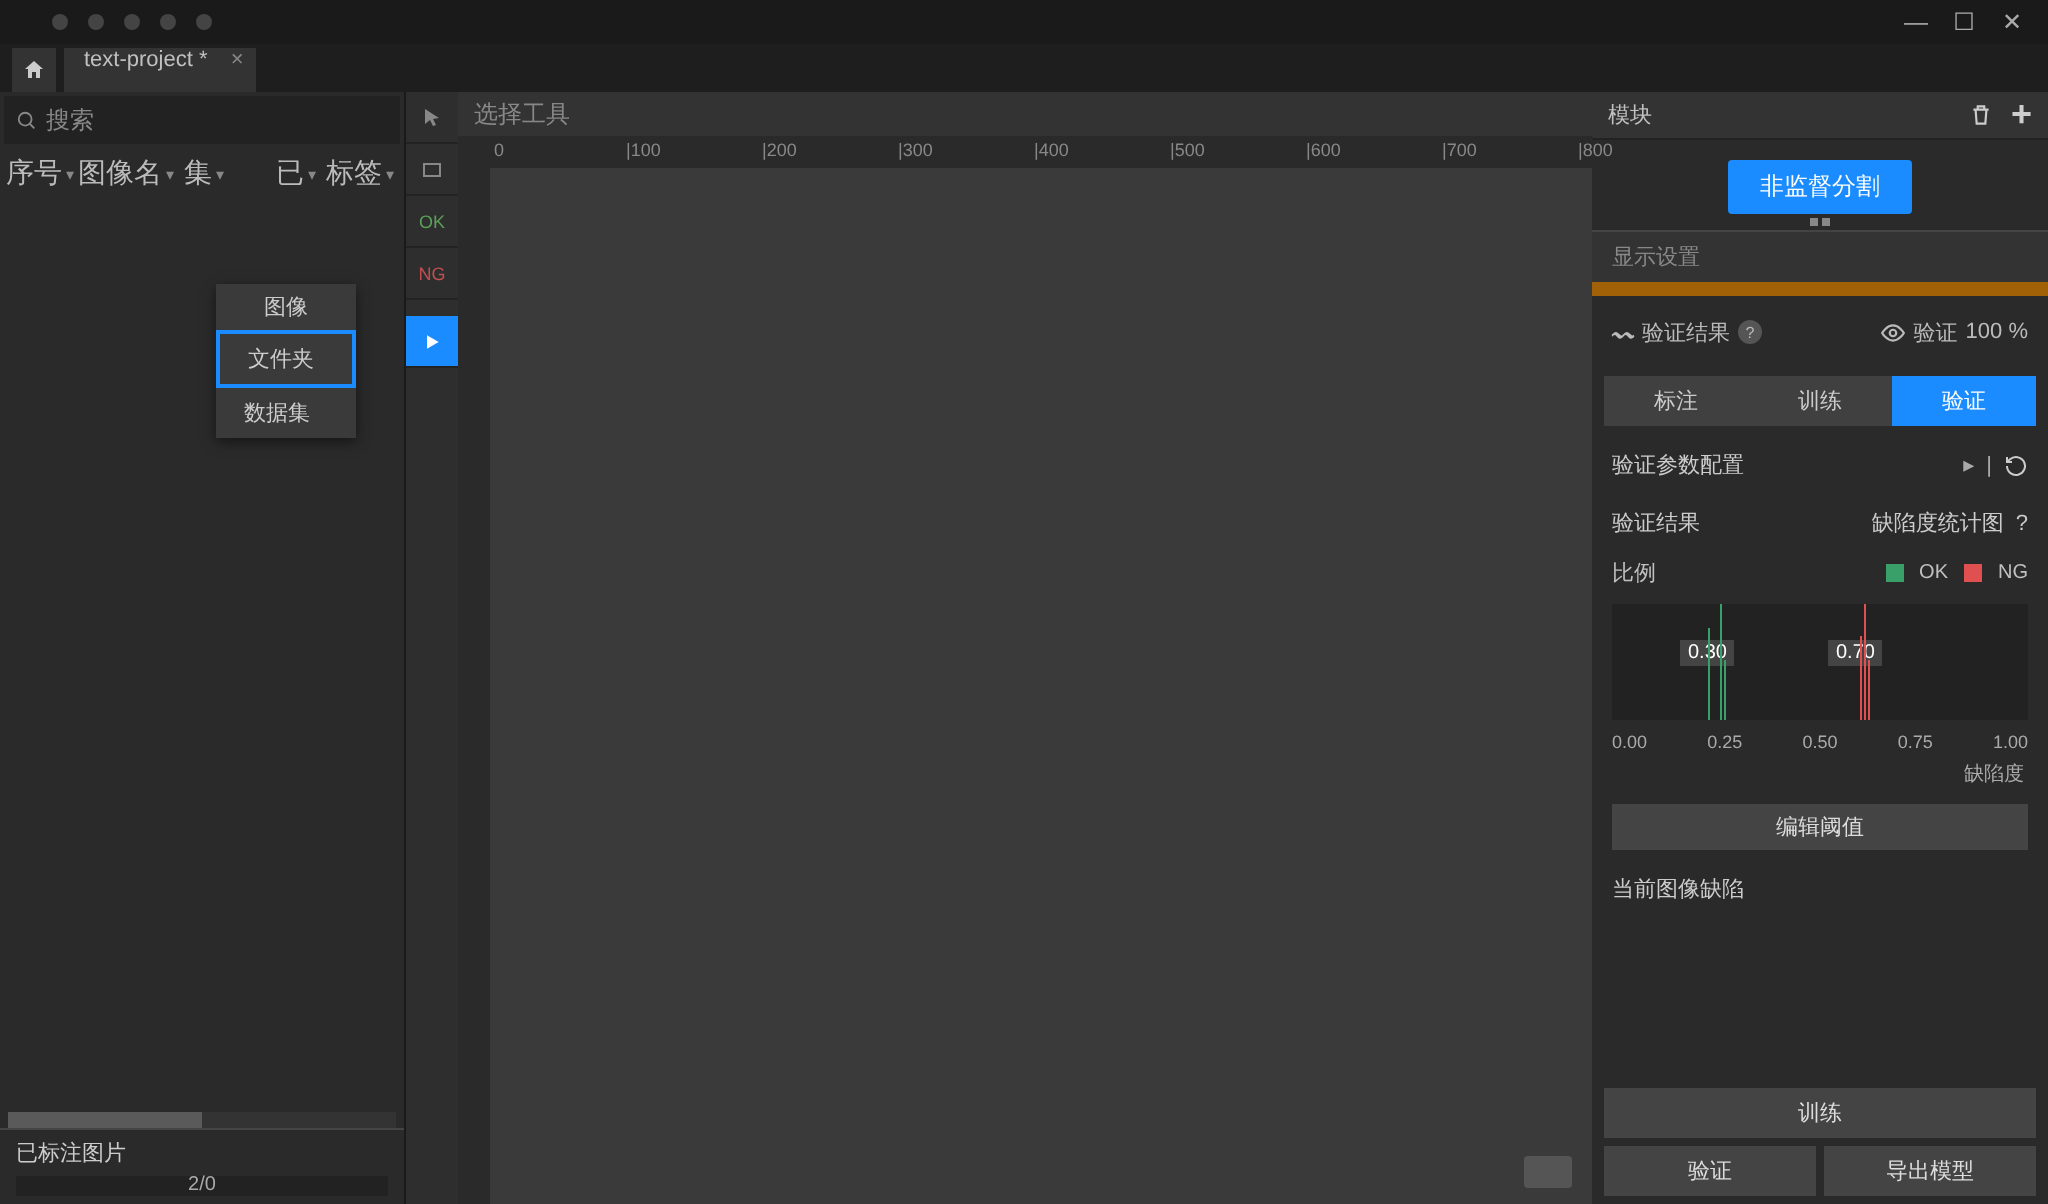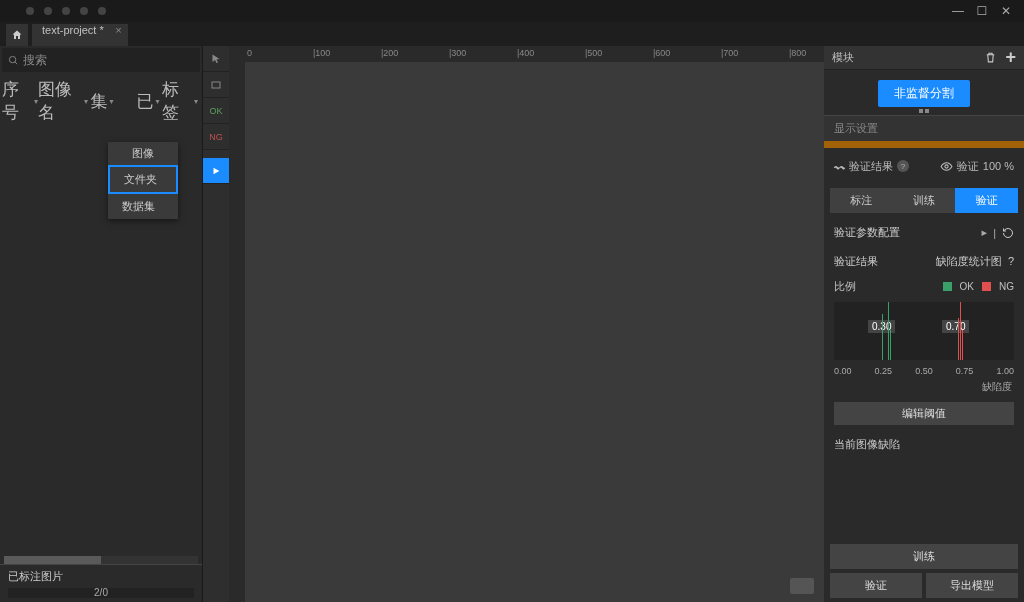--- a/index.html
+++ b/index.html
@@ -21,21 +21,21 @@
 
 .main { display:flex; height:556px; }
 
 
 .left { width:203px; background:#2a2a2a; display:flex; flex-direction:column; border-right:1px solid #1a1a1a; }
 .search { height:24px; background:#222; margin:2px; display:flex; align-items:center; padding:0 6px; color:#888; }
 .search svg { margin-right:4px; }
 .import-row { display:flex; align-items:center; margin:4px 2px 0; gap:3px; }
 .import-btn { flex:1; height:22px; background:#333; border:2px solid #e6951a; display:flex; align-items:center; justify-content:center; font-size:11px; color:#ddd; }
 .iconbtn { width:22px; height:22px; background:#333; display:flex; align-items:center; justify-content:center; color:#888; }
-.col-headers { display:flex; padding:4px 2px; font-size:17px; color:#bbb; }
+.col-headers { display:flex; padding:4px 2px; font-size:14px; color:#bbb; }
 .col-headers > span { display:flex; align-items:center; justify-content:center; }
 .col-headers > span.drop::after { content:"▾"; font-size:8px; margin-left:2px; color:#888; }
 .dropdown { position:absolute; left:108px; top:142px; background:#3a3a3a; box-shadow:0 2px 6px rgba(0,0,0,.5); font-size:11px; z-index:20; }
 .dropdown .dd-head { padding:4px 24px; color:#ccc; }
 .dropdown .dd-item { padding:5px 14px; color:#ccc; }
 .dropdown .dd-item.sel { border:2px solid #1a8cff; }
 .left-body { flex:1; position:relative; }
 .left-scroll { position:absolute; bottom:0; left:4px; right:4px; height:8px; background:#333; }
 .left-scroll-thumb { width:50%; height:100%; background:#5a5a5a; }
 .labeled-section { border-top:1px solid #444; padding:4px 8px; }
@@ -54,21 +54,21 @@
 
 .canvas-wrap { flex:1; background:#303030; display:flex; flex-direction:column; }
 .canvas-top { height:22px; background:#333; display:flex; align-items:center; padding:0 8px; font-size:12px; color:#888; }
 .ruler-h { height:16px; background:#2a2a2a; display:flex; color:#888; font-size:9px; position:relative; }
 .ruler-h span { position:absolute; top:2px; }
 .canvas-body { flex:1; background:#3a3a3a; position:relative; }
 .ruler-v { position:absolute; left:0; top:0; bottom:0; width:16px; background:#2a2a2a; }
 .kbd-ico { position:absolute; right:10px; bottom:8px; width:24px; height:16px; background:#555; border-radius:2px; }
 
 
-.right { width:200px; background:#2a2a2a; display:flex; flex-direction:column; font-size:11px; }
+.right { width:228px; background:#2a2a2a; display:flex; flex-direction:column; font-size:11px; }
 .rp-head { height:24px; background:#333; display:flex; align-items:center; padding:0 8px; border-bottom:1px solid #222; }
 .rp-head .spacer { flex:1; }
 .rp-head svg, .rp-head .plus { margin-left:8px; color:#ccc; }
 .seg-btn-wrap { display:flex; justify-content:center; padding:10px 0 8px; position:relative; }
 .seg-btn { background:#1a8cff; color:#fff; padding:5px 16px; border-radius:2px; font-size:12px; }
 .seg-handles { position:absolute; left:50%; bottom:2px; transform:translateX(-50%); display:flex; gap:2px; }
 .seg-handles span { width:4px; height:4px; background:#888; }
 .sec-title { background:#333; padding:5px 10px; color:#888; border-top:1px solid #444; border-bottom:7px solid #a16207; }
 .disp-row { display:flex; align-items:center; padding:10px 10px; gap:6px; color:#bbb; }
 .disp-row .group { display:flex; align-items:center; gap:4px; }
@@ -178,20 +178,23 @@
     <div class="toolbtn ng">NG</div>
     <div class="toolbtn" style="height:8px;border:none"></div>
     <div class="toolbtn play">
         <svg width="10" height="10" viewBox="0 0 24 24">
           <path d="M6 4l14 8-14 8z"></path>
         </svg>
       </div>
   </div>
 
   <div class="canvas-wrap">
+    <div class="canvas-top">
+      <span>选择工具</span>
+    </div>
     <div class="ruler-h">
       <span style="left:18px">0</span>
       <span style="left:84px">|100</span>
       <span style="left:152px">|200</span>
       <span style="left:220px">|300</span>
       <span style="left:288px">|400</span>
       <span style="left:356px">|500</span>
       <span style="left:424px">|600</span>
       <span style="left:492px">|700</span>
       <span style="left:560px">|800</span>

